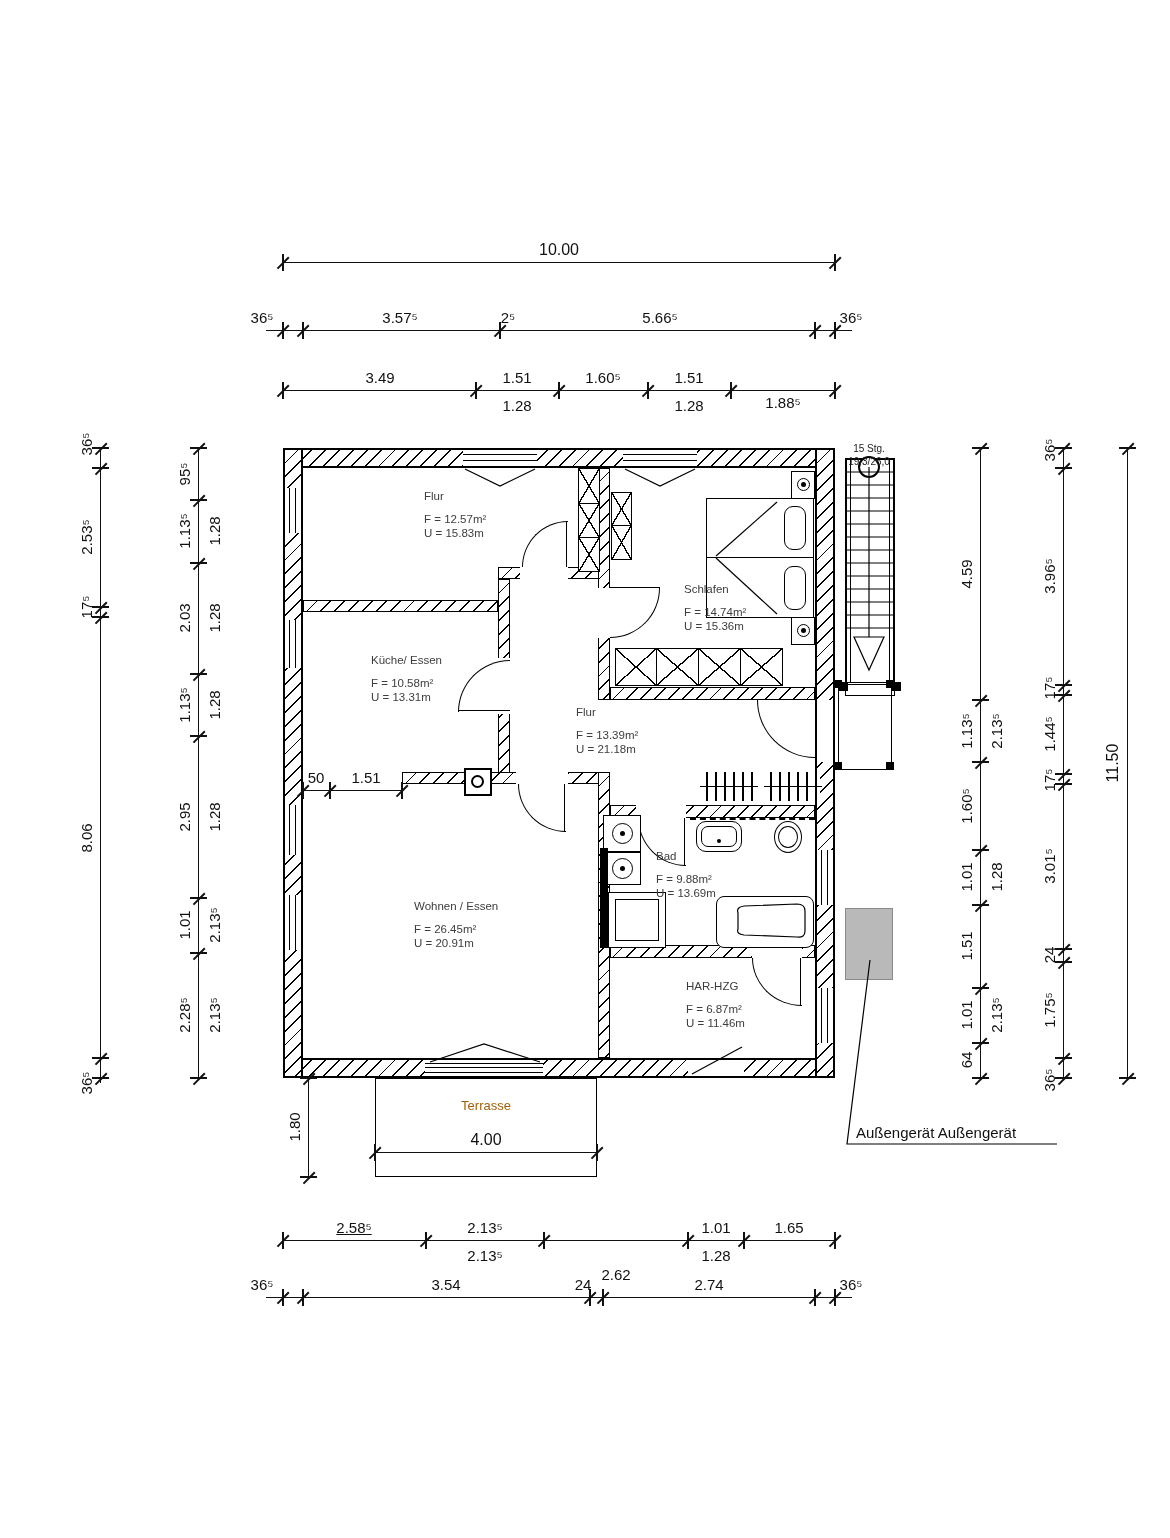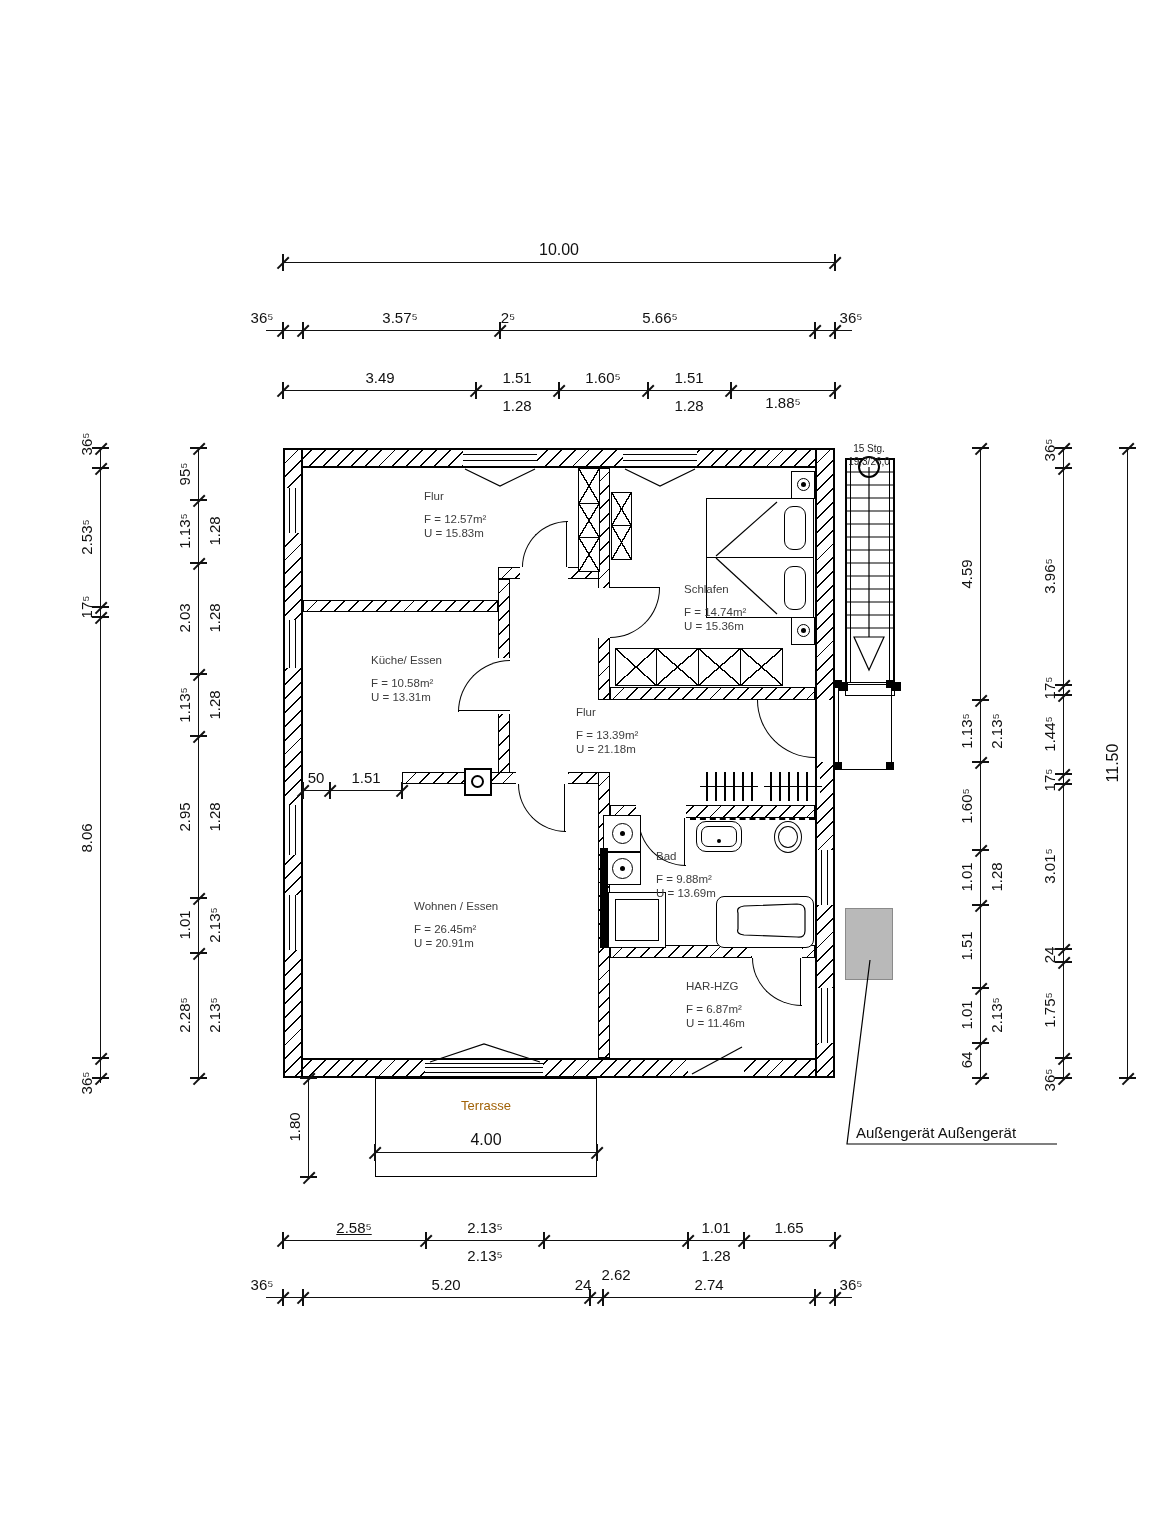--- a/index.html
+++ b/index.html
@@ -306,21 +306,21 @@
     <div style="position: absolute; left: 295px; top: 1296.8px; width: 16px; height: 1.6px; background: rgb(17, 17, 17); transform: rotate(-45deg);"></div>
     <div style="position: absolute; left: 589.4px; top: 1289px; width: 1.2px; height: 17px; background: rgb(17, 17, 17);"></div>
     <div style="position: absolute; left: 582px; top: 1296.8px; width: 16px; height: 1.6px; background: rgb(17, 17, 17); transform: rotate(-45deg);"></div>
     <div style="position: absolute; left: 602.4px; top: 1289px; width: 1.2px; height: 17px; background: rgb(17, 17, 17);"></div>
     <div style="position: absolute; left: 595px; top: 1296.8px; width: 16px; height: 1.6px; background: rgb(17, 17, 17); transform: rotate(-45deg);"></div>
     <div style="position: absolute; left: 814.4px; top: 1289px; width: 1.2px; height: 17px; background: rgb(17, 17, 17);"></div>
     <div style="position: absolute; left: 807px; top: 1296.8px; width: 16px; height: 1.6px; background: rgb(17, 17, 17); transform: rotate(-45deg);"></div>
     <div style="position: absolute; left: 834.4px; top: 1289px; width: 1.2px; height: 17px; background: rgb(17, 17, 17);"></div>
     <div style="position: absolute; left: 827px; top: 1296.8px; width: 16px; height: 1.6px; background: rgb(17, 17, 17); transform: rotate(-45deg);"></div>
     <span class="dim" style="left: 262px; top: 1276px; transform: translateX(-50%);">36⁵</span>
-    <span class="dim" style="left: 446px; top: 1276px; transform: translateX(-50%);">5.20</span>
+    <span class="dim" style="left: 446px; top: 1276px; transform: translateX(-50%);">3.54</span>
     <span class="dim" style="left: 583px; top: 1276px; transform: translateX(-50%);">24</span>
     <span class="dim" style="left: 709px; top: 1276px; transform: translateX(-50%);">2.74</span>
     <span class="dim" style="left: 851px; top: 1276px; transform: translateX(-50%);">36⁵</span>
     <div style="position: absolute; left: 375px; top: 1152px; width: 222px; height: 1.2px; background: rgb(17, 17, 17);"></div>
     <div style="position: absolute; left: 374.4px; top: 1144px; width: 1.2px; height: 17px; background: rgb(17, 17, 17);"></div>
     <div style="position: absolute; left: 367px; top: 1151.8px; width: 16px; height: 1.6px; background: rgb(17, 17, 17); transform: rotate(-45deg);"></div>
     <div style="position: absolute; left: 596.4px; top: 1144px; width: 1.2px; height: 17px; background: rgb(17, 17, 17);"></div>
     <div style="position: absolute; left: 589px; top: 1151.8px; width: 16px; height: 1.6px; background: rgb(17, 17, 17); transform: rotate(-45deg);"></div>
     <span class="dim dimbig" style="left: 486px; top: 1131px; transform: translateX(-50%);">4.00</span>
     <div style="position: absolute; left: 303px; top: 790px; width: 99px; height: 1.2px; background: rgb(17, 17, 17);"></div>

